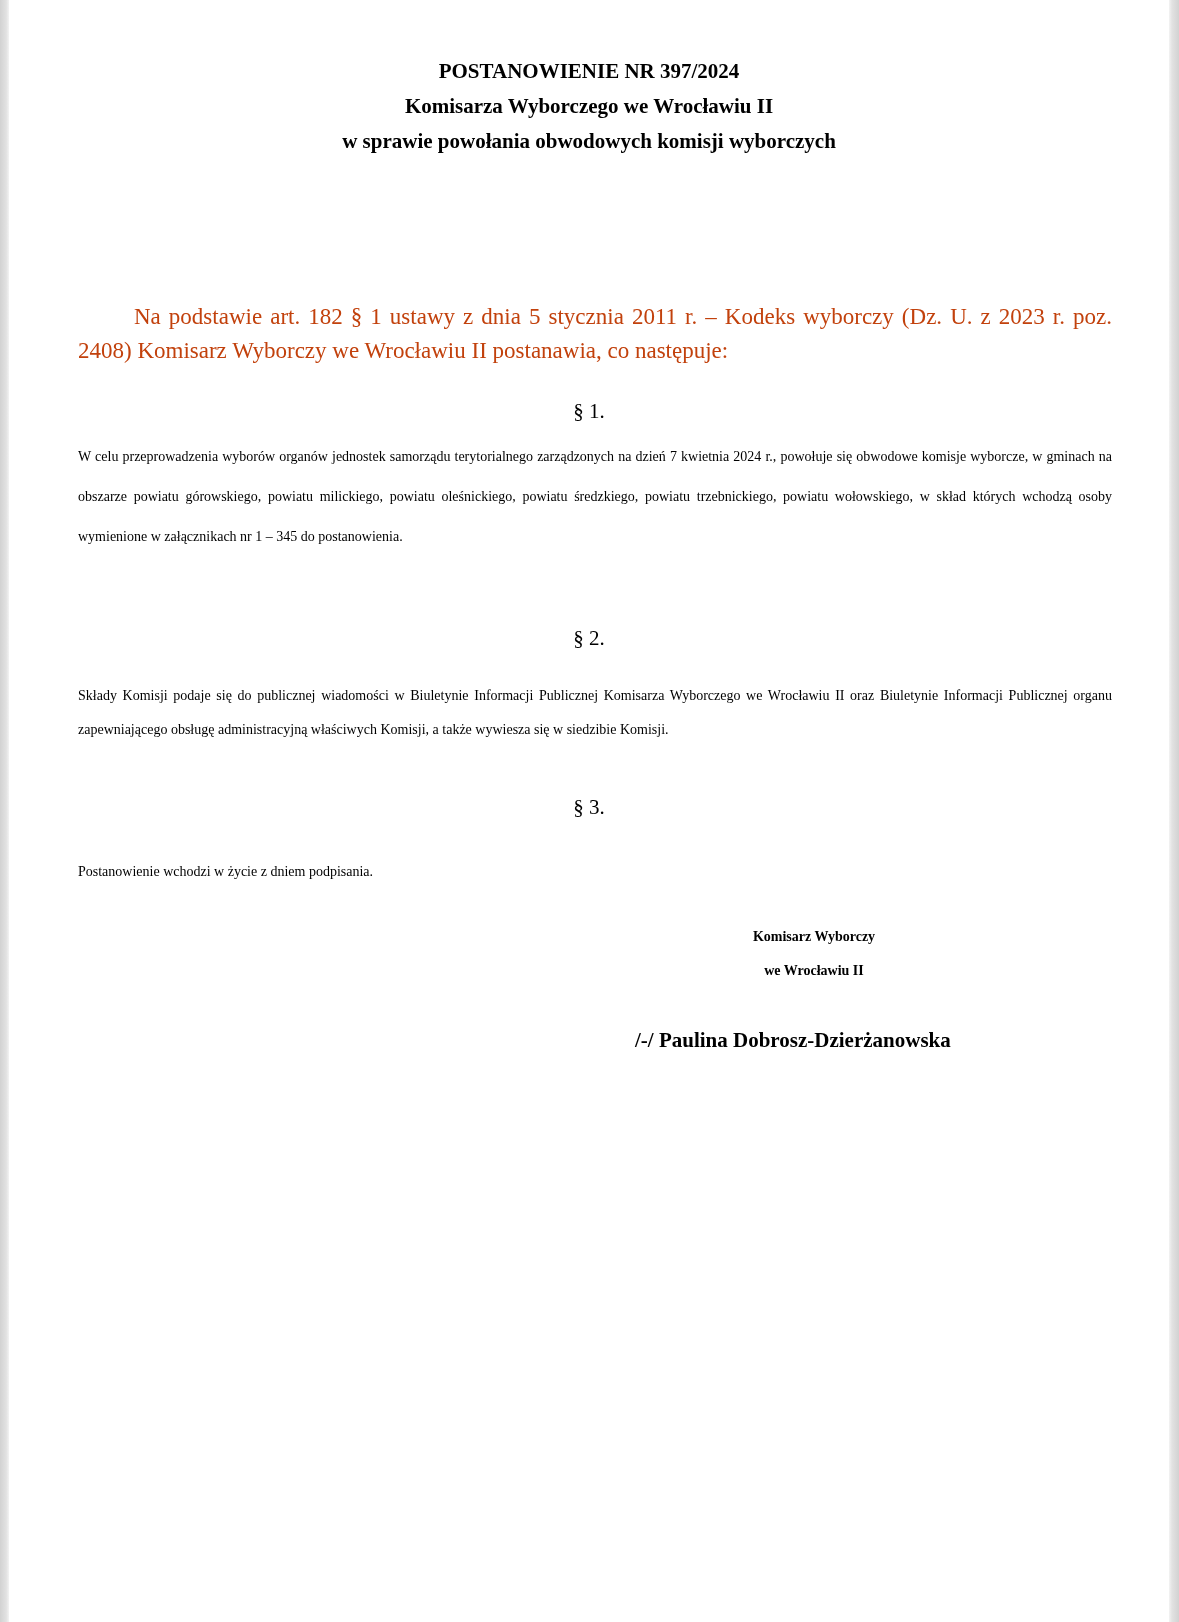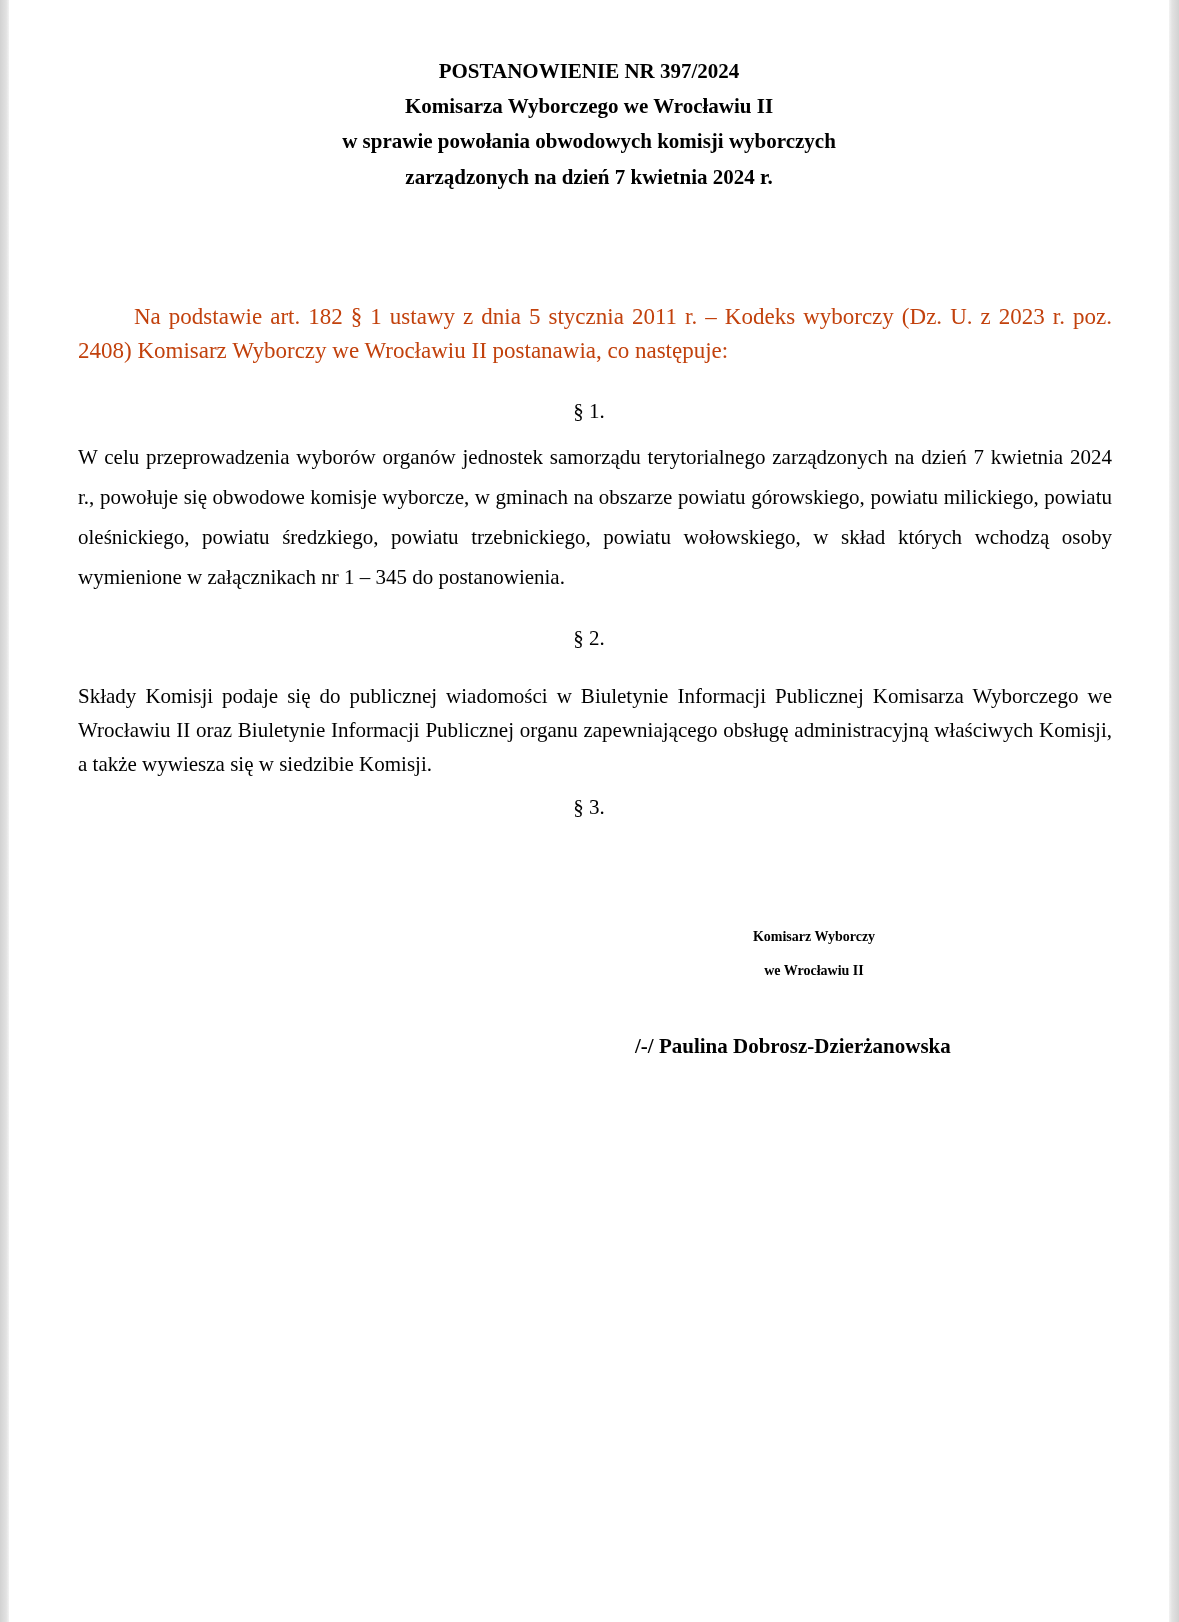--- a/index.html
+++ b/index.html
@@ -66,21 +66,21 @@
       width: 1160px;
       text-align: center;
       font-size: 21px;
       line-height: 30px;
     }
     .para {
       position: absolute;
       left: 69px;
       width: 1034px;
       text-align: justify;
-      font-size: 21px;
+      font-size: 14px;
     }
     .para-1 { top: 437px; line-height: 40px; }
     .para-2 { top: 679px; line-height: 34px; }
     .para-3 { top: 855px; line-height: 34px; }
 
     .signature {
       position: absolute;
       left: 640px;
       top: 920px;
       width: 330px;
@@ -90,47 +90,46 @@
       line-height: 34px;
     }
     .signer {
       position: absolute;
       left: 626px;
       top: 1025px;
       font-weight: bold;
       font-size: 21px;
       line-height: 30px;
       white-space: nowrap;
-      margin-top: 6px;
     }
   </style>
 </head>
 <body>
 
 <div class="edge-left"></div>
 <div class="edge-right"></div>
 
 <div class="page">
 
   <div class="header">
     <div>POSTANOWIENIE NR 397/2024</div>
     <div>Komisarza Wyborczego we Wrocławiu II</div>
     <div>w sprawie powołania obwodowych komisji wyborczych</div>
-    <div>zarządzonych na dzień 7 kwietnia 2024 r.</div>
   </div>
 
   <div class="para-intro text">Na podstawie art. 182 § 1 ustawy z dnia 5 stycznia 2011 r. – Kodeks wyborczy (Dz. U. z 2023 r. poz. 2408) Komisarz Wyborczy we Wrocławiu II postanawia, co następuje:</div>
 
   <div class="section-mark" style="top:396px;">§ 1.</div>
   <div class="para para-1">W celu przeprowadzenia wyborów organów jednostek samorządu terytorialnego zarządzonych na dzień 7 kwietnia 2024 r., powołuje się obwodowe komisje wyborcze, w gminach na obszarze powiatu górowskiego, powiatu milickiego, powiatu oleśnickiego, powiatu średzkiego, powiatu trzebnickiego, powiatu wołowskiego, w skład których wchodzą osoby wymienione w załącznikach nr 1 – 345 do postanowienia.</div>
 
   <div class="section-mark" style="top:623px;">§ 2.</div>
   <div class="para para-2">Składy Komisji podaje się do publicznej wiadomości w Biuletynie Informacji Publicznej Komisarza Wyborczego we Wrocławiu II oraz Biuletynie Informacji Publicznej organu zapewniającego obsługę administracyjną właściwych Komisji, a także wywiesza się w siedzibie Komisji.</div>
 
   <div class="section-mark" style="top:792px;">§ 3.</div>
+  <div class="para para-3">Postanowienie wchodzi w życie z dniem podpisania.</div>
 
   <div class="signature">
     <div>Komisarz Wyborczy</div>
     <div>we Wrocławiu II</div>
   </div>
   <div class="signer">/-/ Paulina Dobrosz-Dzierżanowska</div>
 
 </div>
 
 </body></html>

